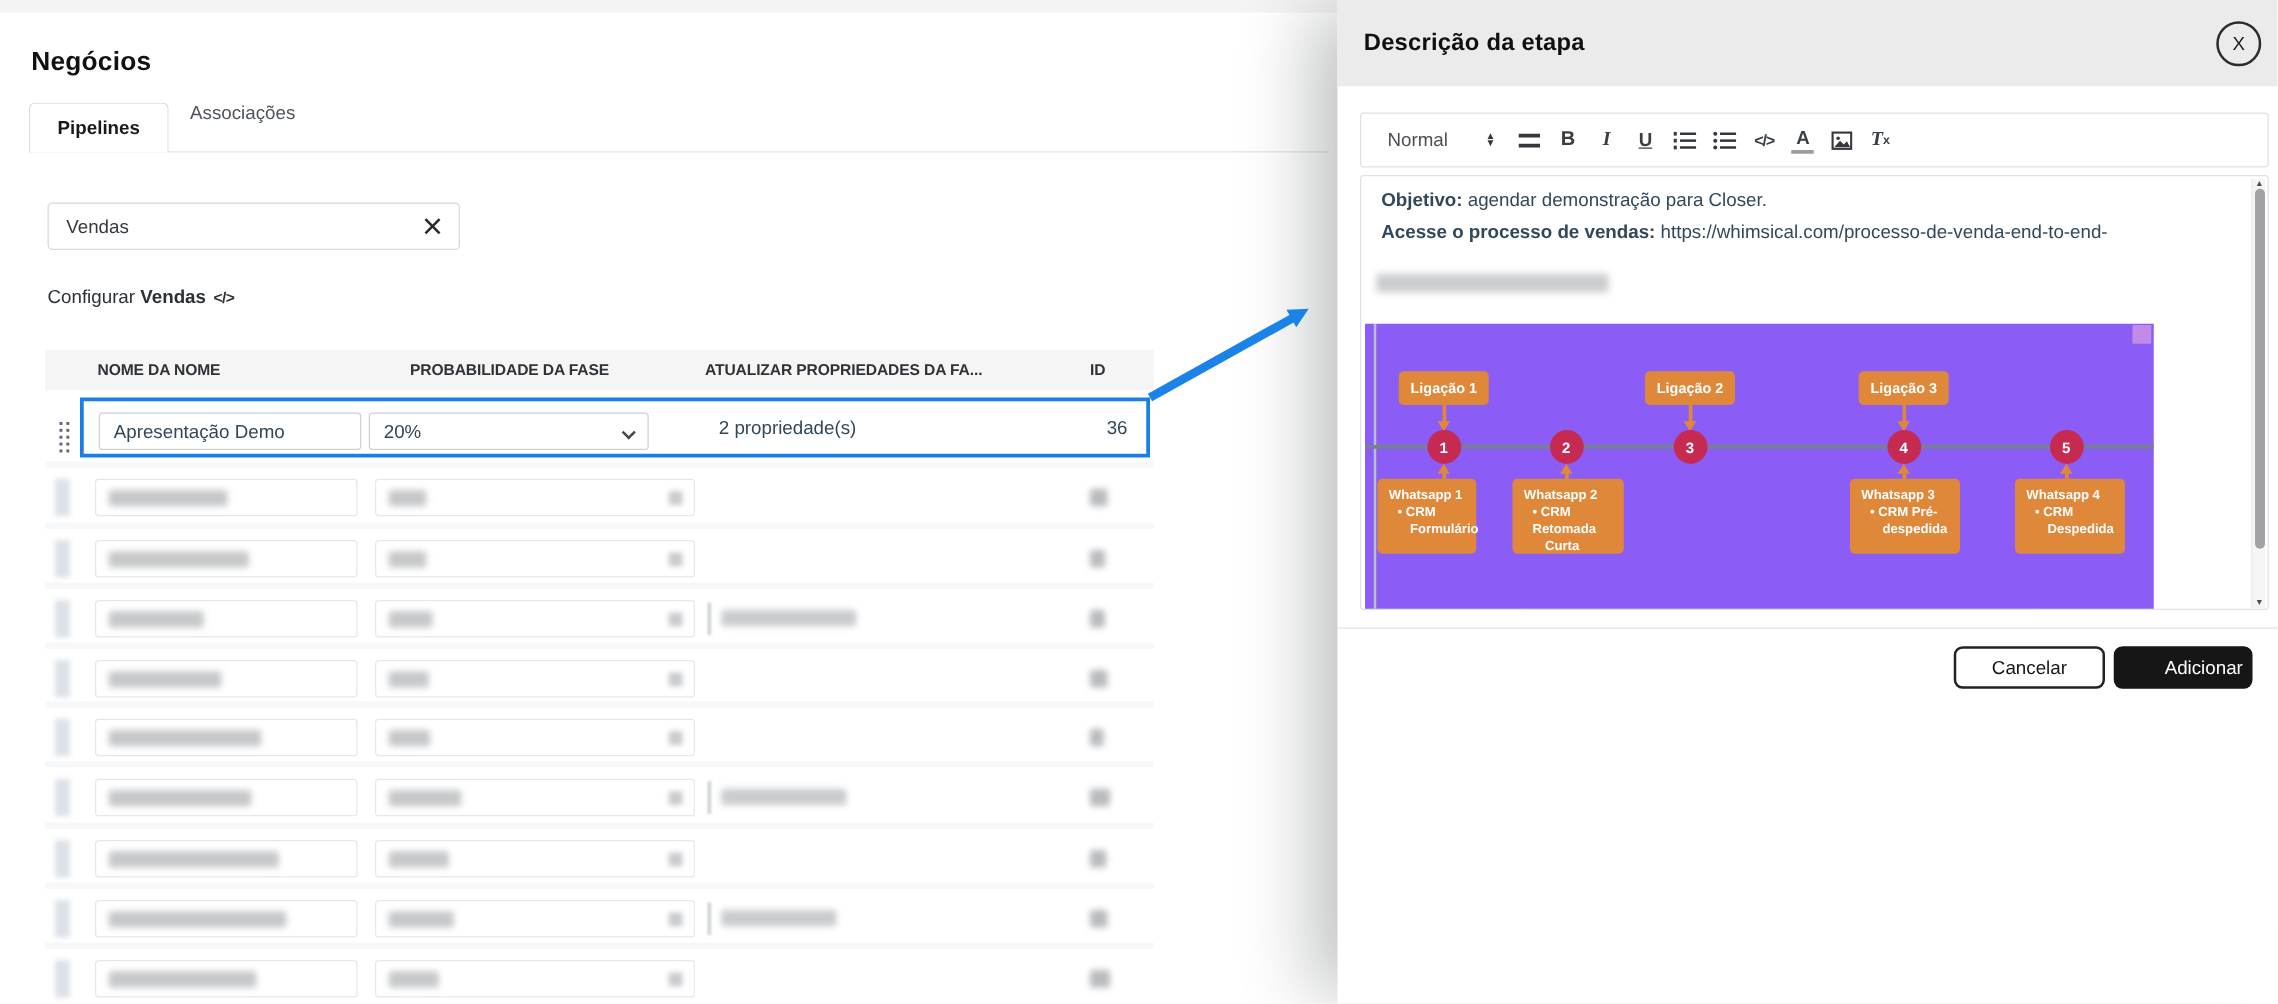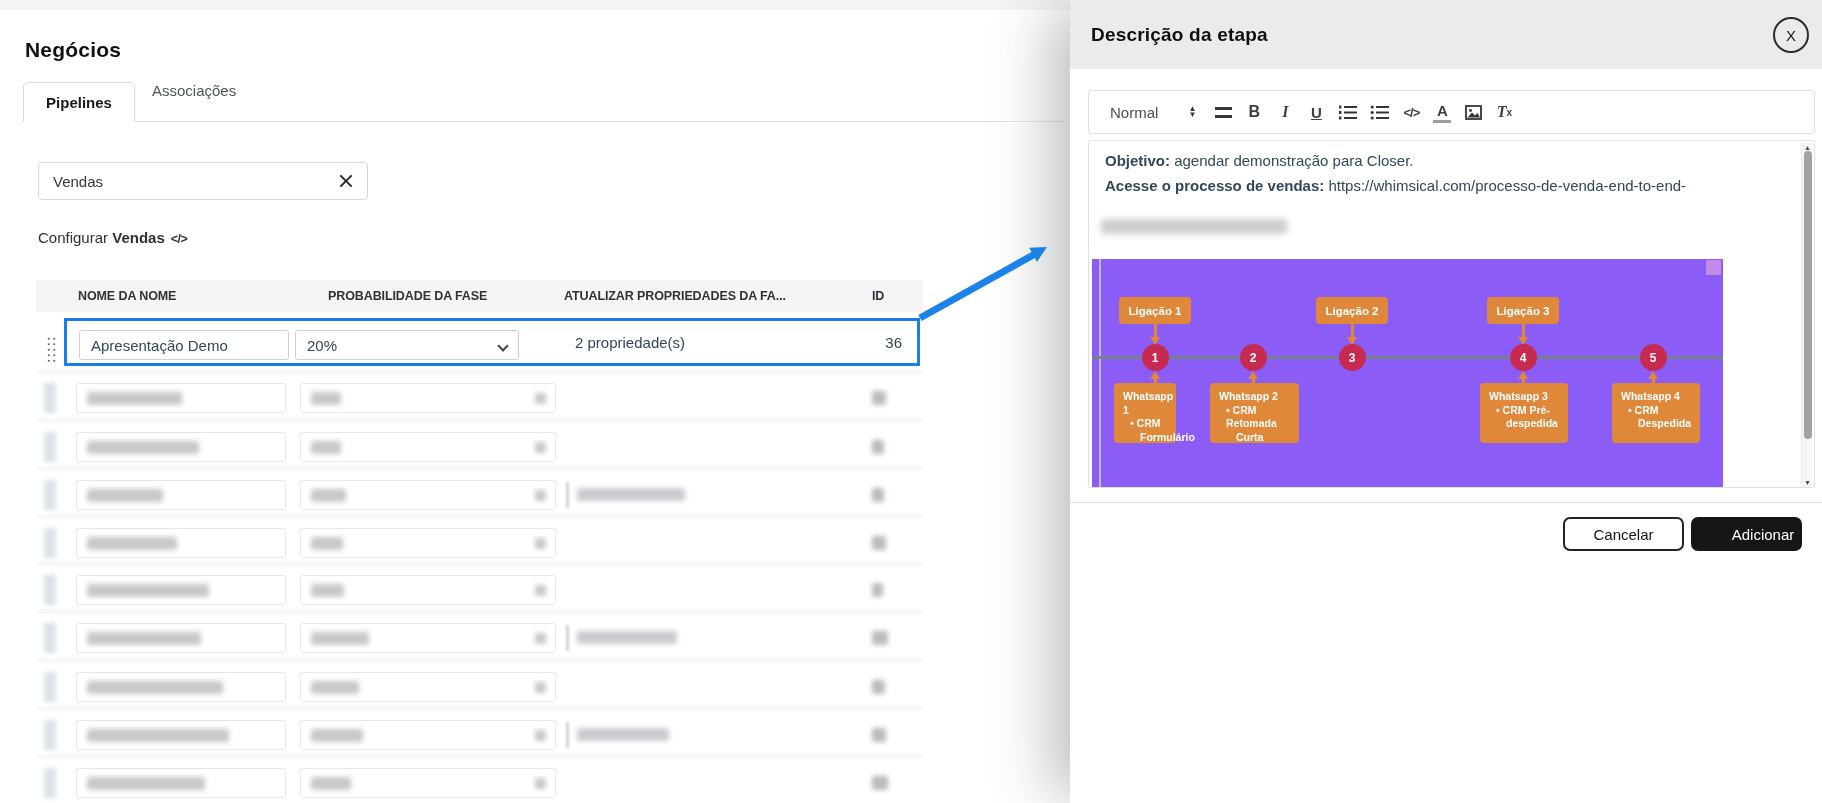--- a/index.html
+++ b/index.html
@@ -362,21 +362,21 @@
 
         <div class="tri-up" style="left:58px;top:112px"></div>
         <div class="stem" style="left:61.5px;top:118px;height:7px"></div>
         <div class="tri-up" style="left:156px;top:112px"></div>
         <div class="stem" style="left:159.5px;top:118px;height:7px"></div>
         <div class="tri-up" style="left:426px;top:112px"></div>
         <div class="stem" style="left:429.5px;top:118px;height:7px"></div>
         <div class="tri-up" style="left:556px;top:112px"></div>
         <div class="stem" style="left:559.5px;top:118px;height:7px"></div>
 
-        <div class="dg-wa" style="left:22px;width:62px">
+        <div class="dg-wa" style="left:10px;width:79px">
           <div>Whatsapp 1</div>
           <div class="l2">•  CRM</div>
           <div class="l3">Formulário</div>
         </div>
         <div class="dg-wa" style="left:118px;width:89px">
           <div>Whatsapp 2</div>
           <div class="l2">•  CRM Retomada</div>
           <div class="l3">Curta</div>
         </div>
         <div class="dg-wa" style="left:388px;width:88px">

